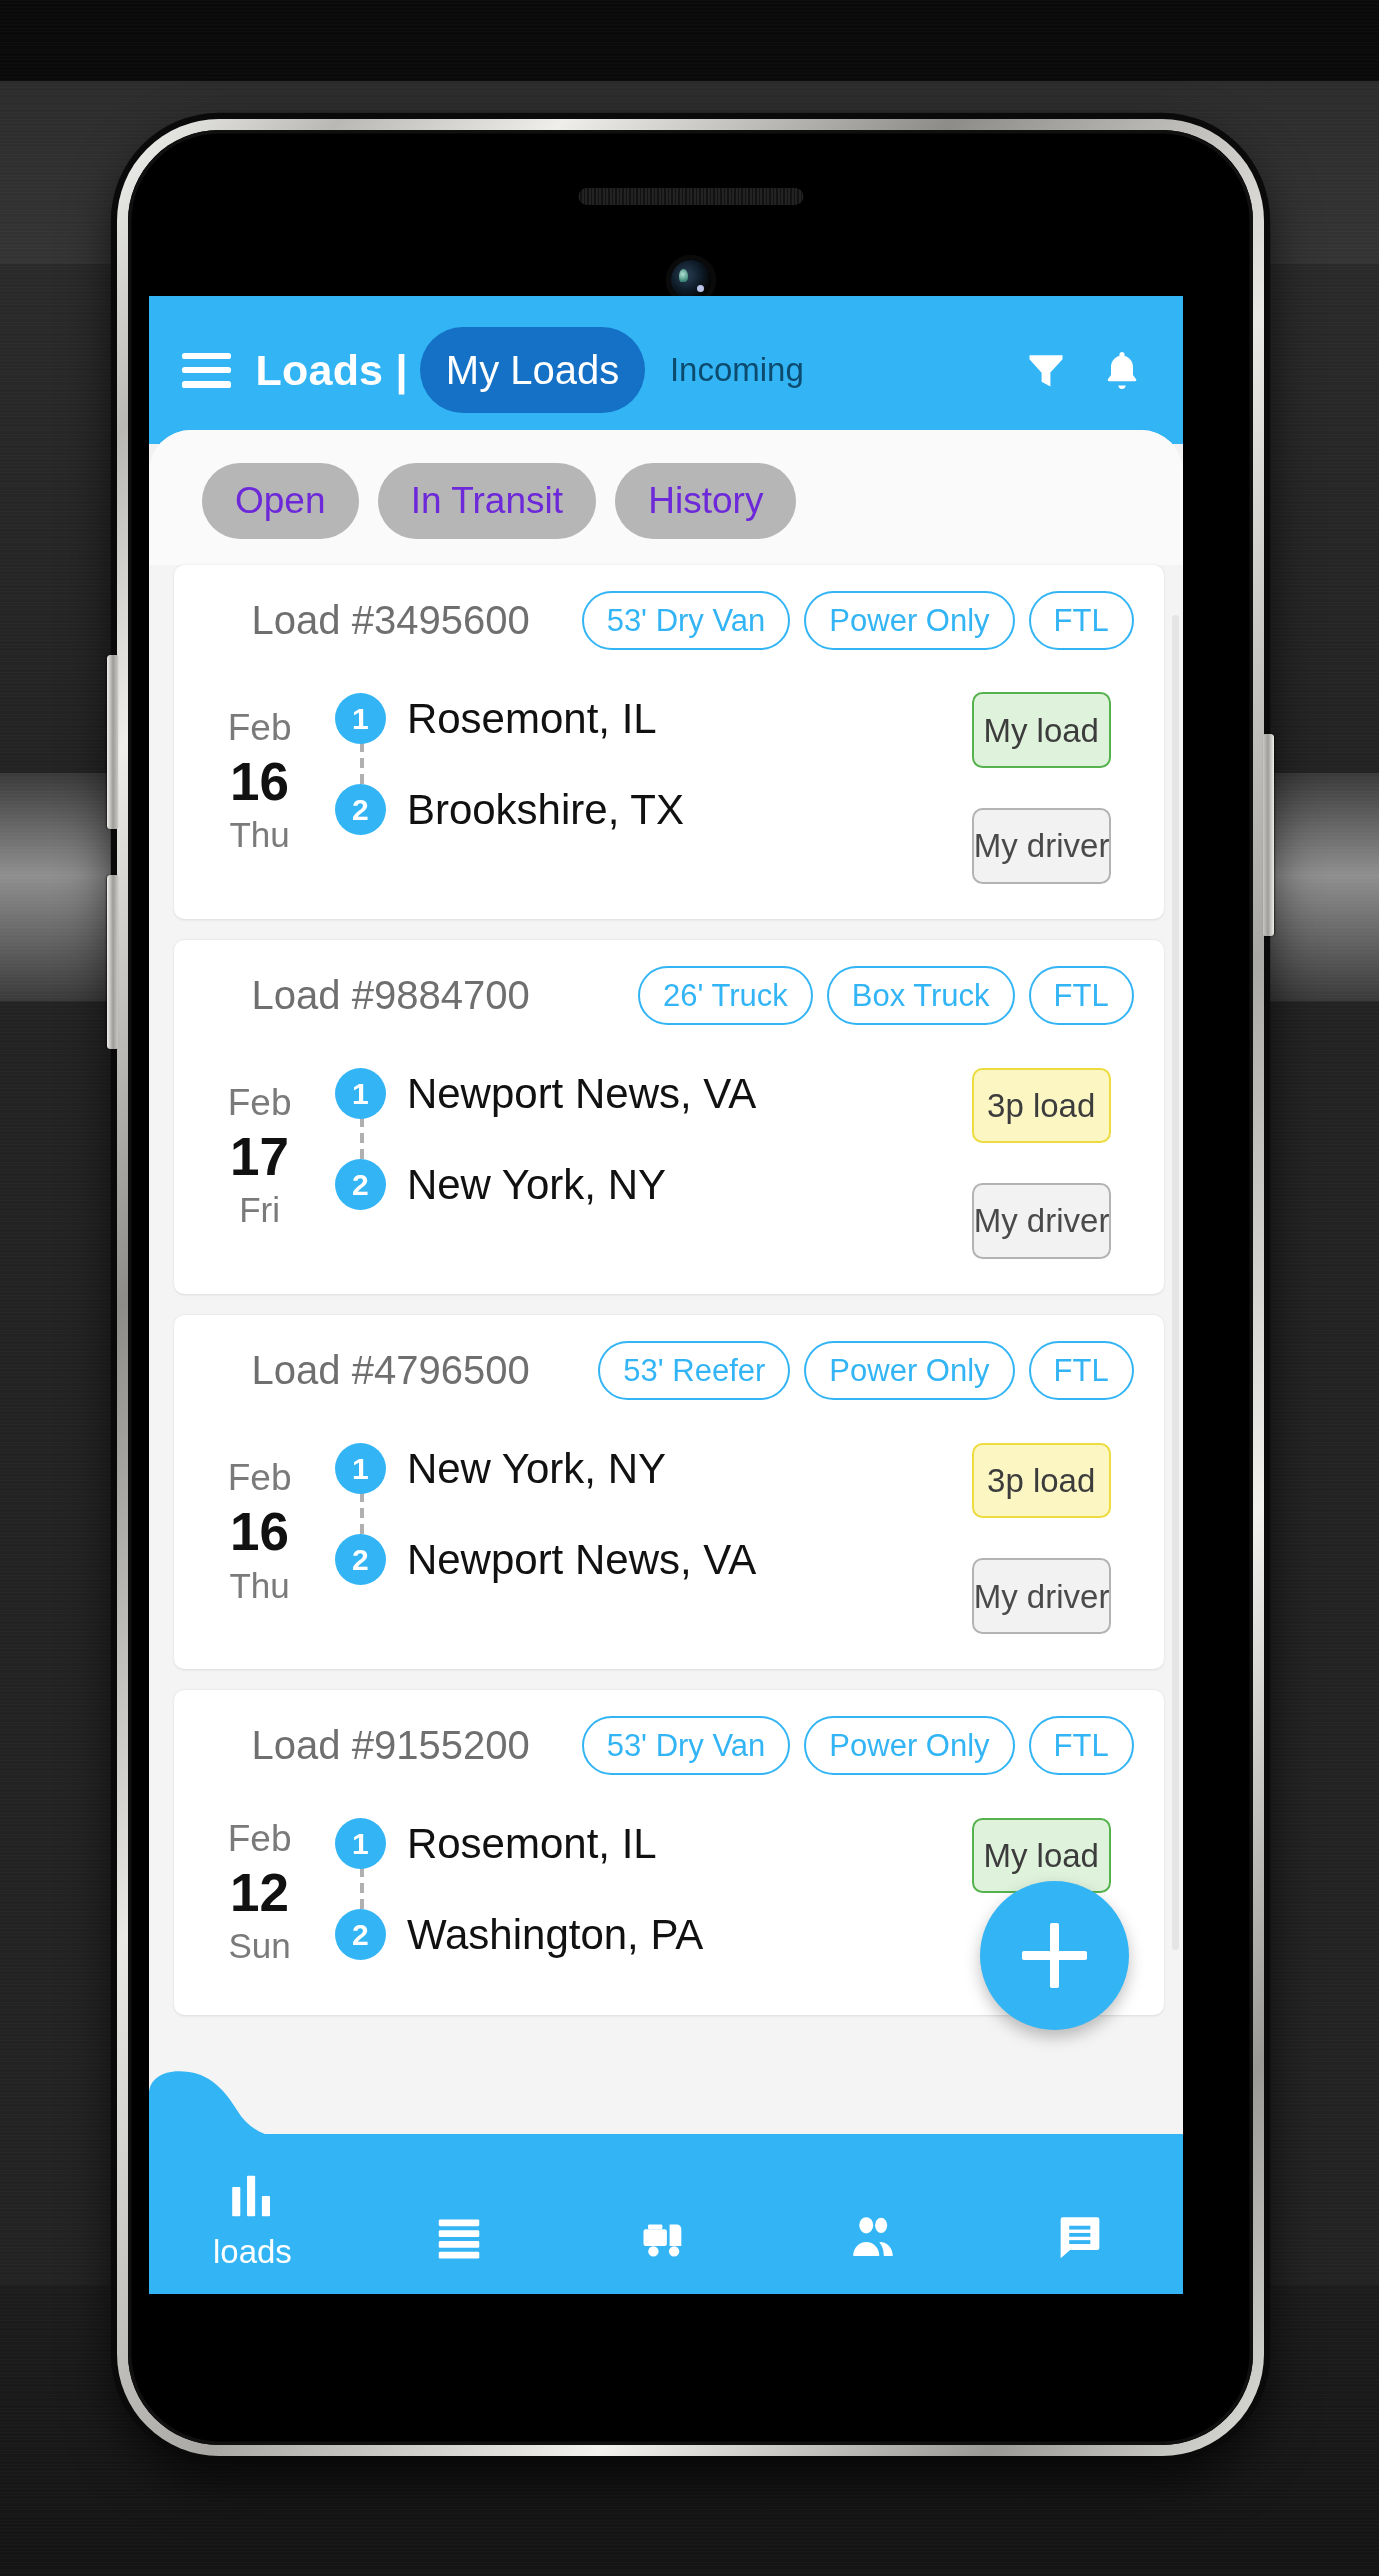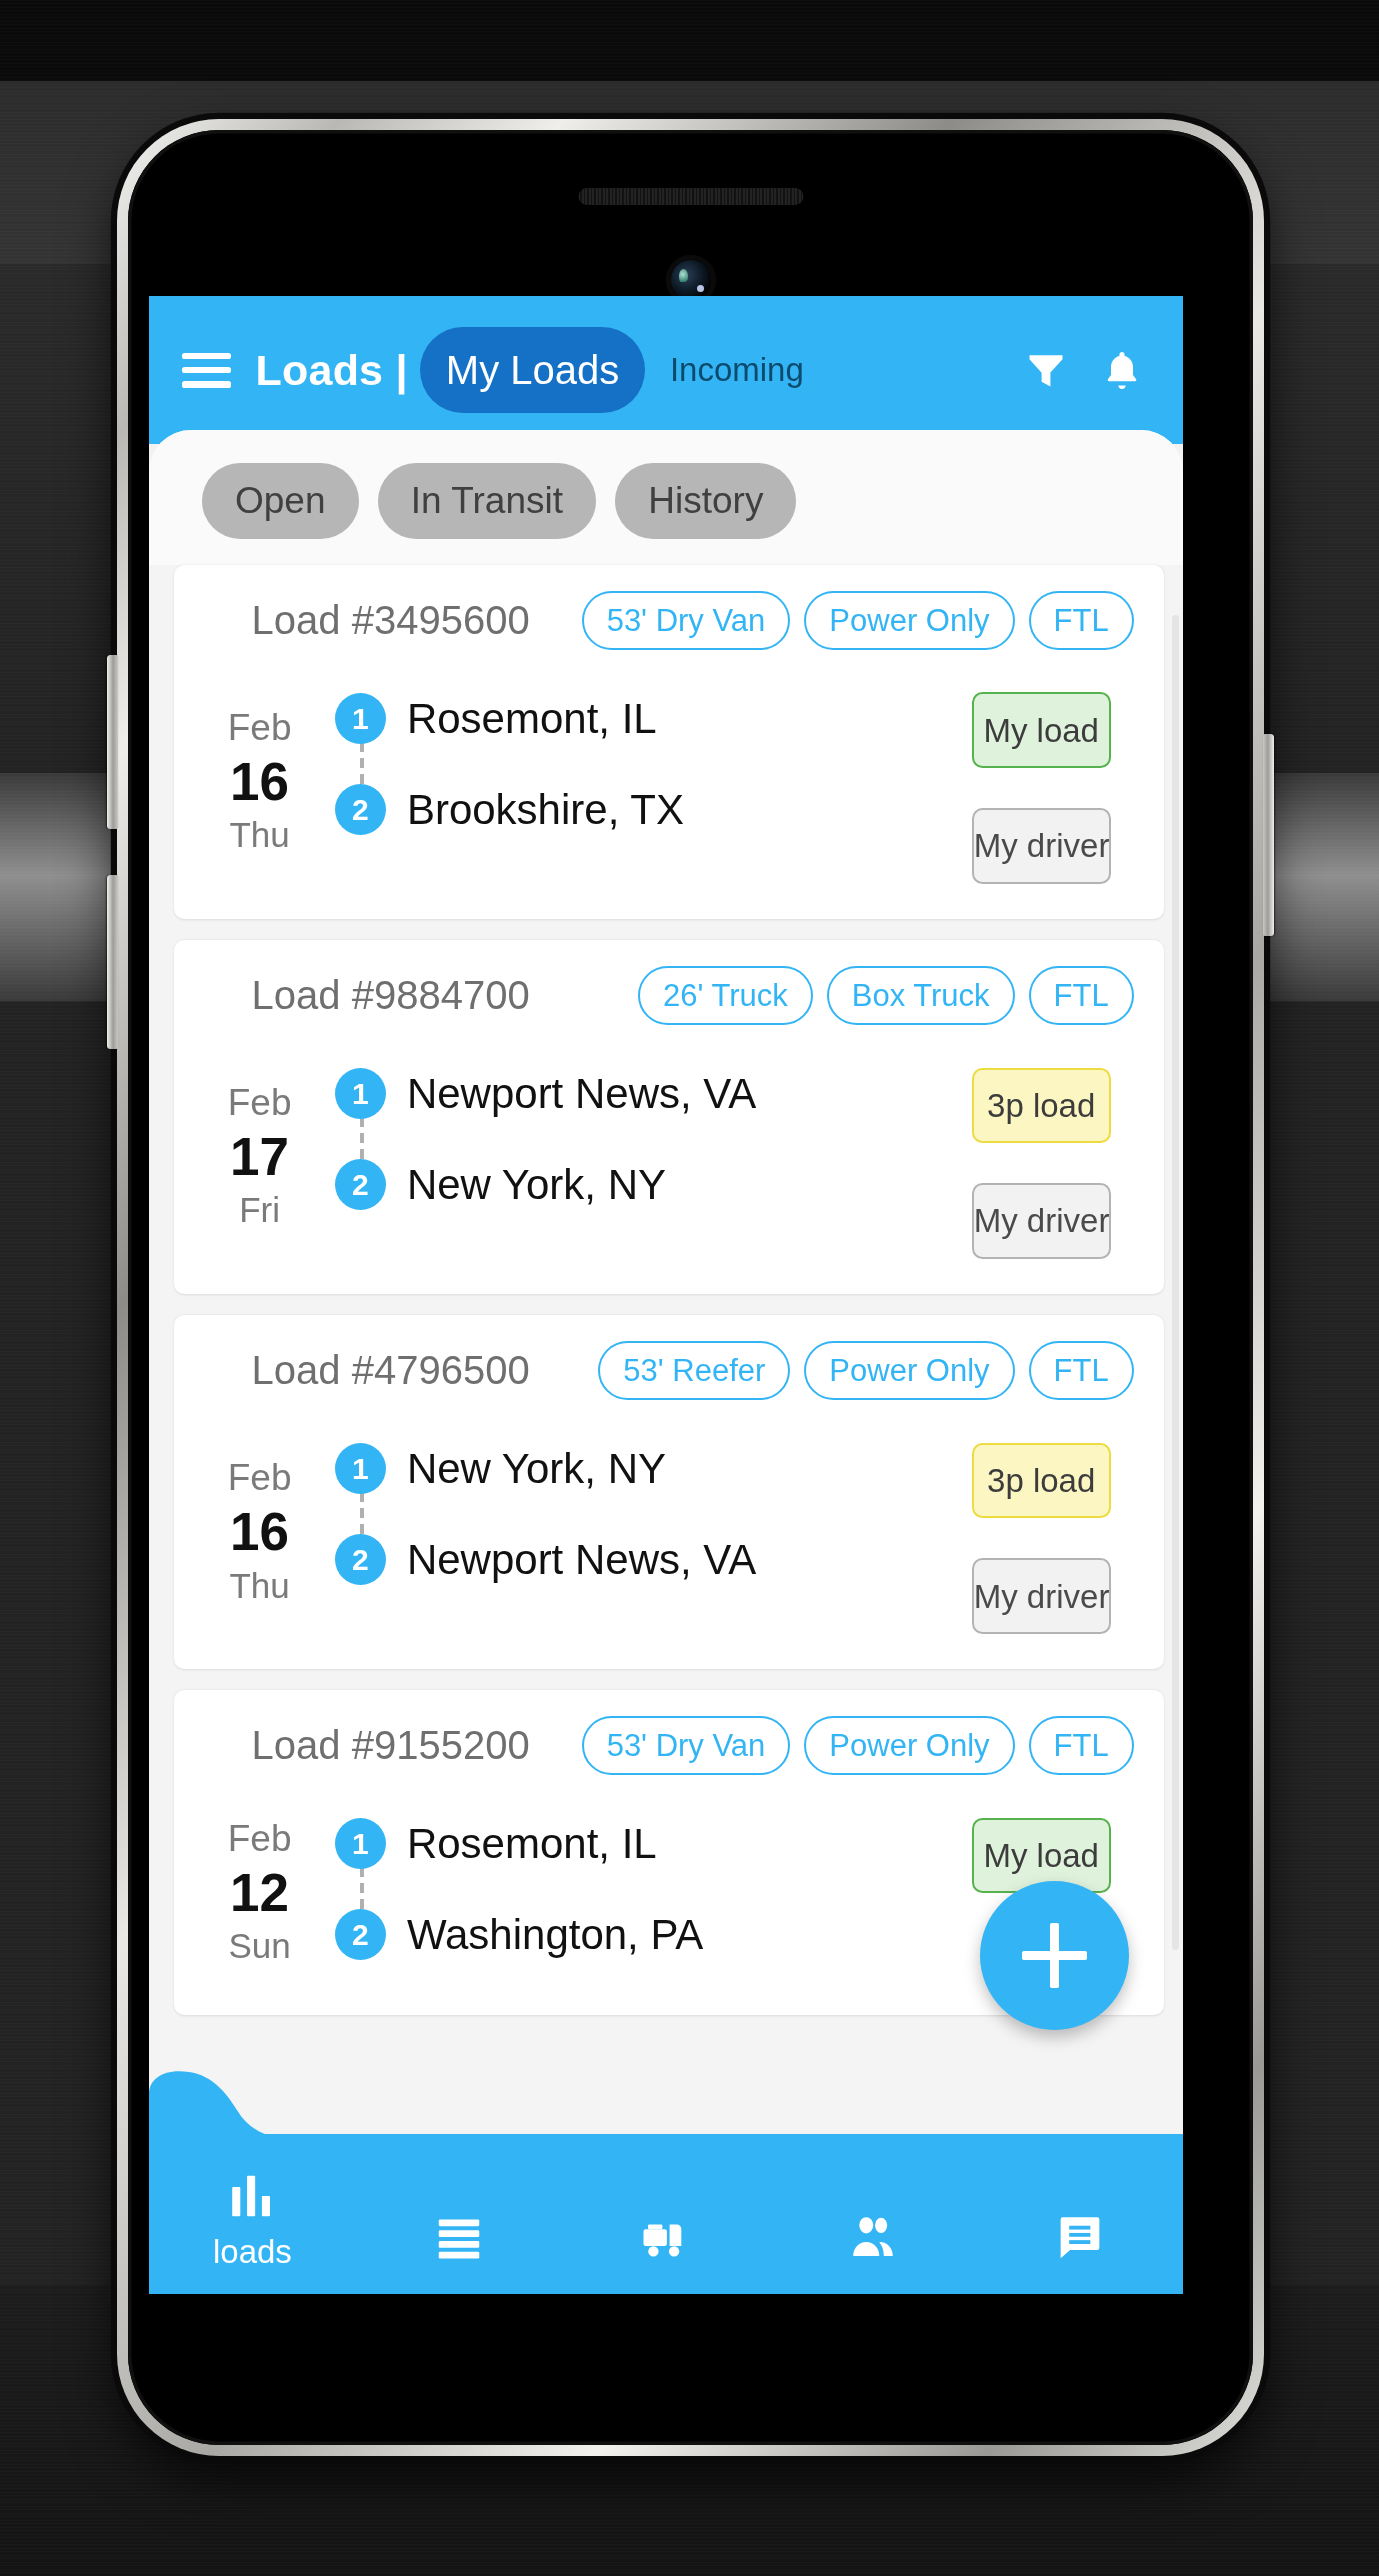--- a/index.html
+++ b/index.html
@@ -161,21 +161,21 @@
     border-top-right-radius: 42px;
     overflow: hidden;
   }
 
   
   #chips {
     display:flex; gap:19.3px; padding: 33px 0 26px 53px;
     background:#fafafa;
   }
   .chip {
-    background:#b6b6b6; color:#404040;
+    background:#b6b6b6; color:#6d28d9;
     font-size: 37px; padding: 19.3px 33px; border-radius: 46px;
     white-space: nowrap; line-height:1;
   }
   .chip.active { background:#33b5f5; color:#fff; }
 
   
   #cards { padding: 0 19.3px 0 24.6px; }
   .card {
     background:#fff; border-radius: 10.5px;
     margin-bottom: 21px; padding: 26px 30px 35px 30px;

